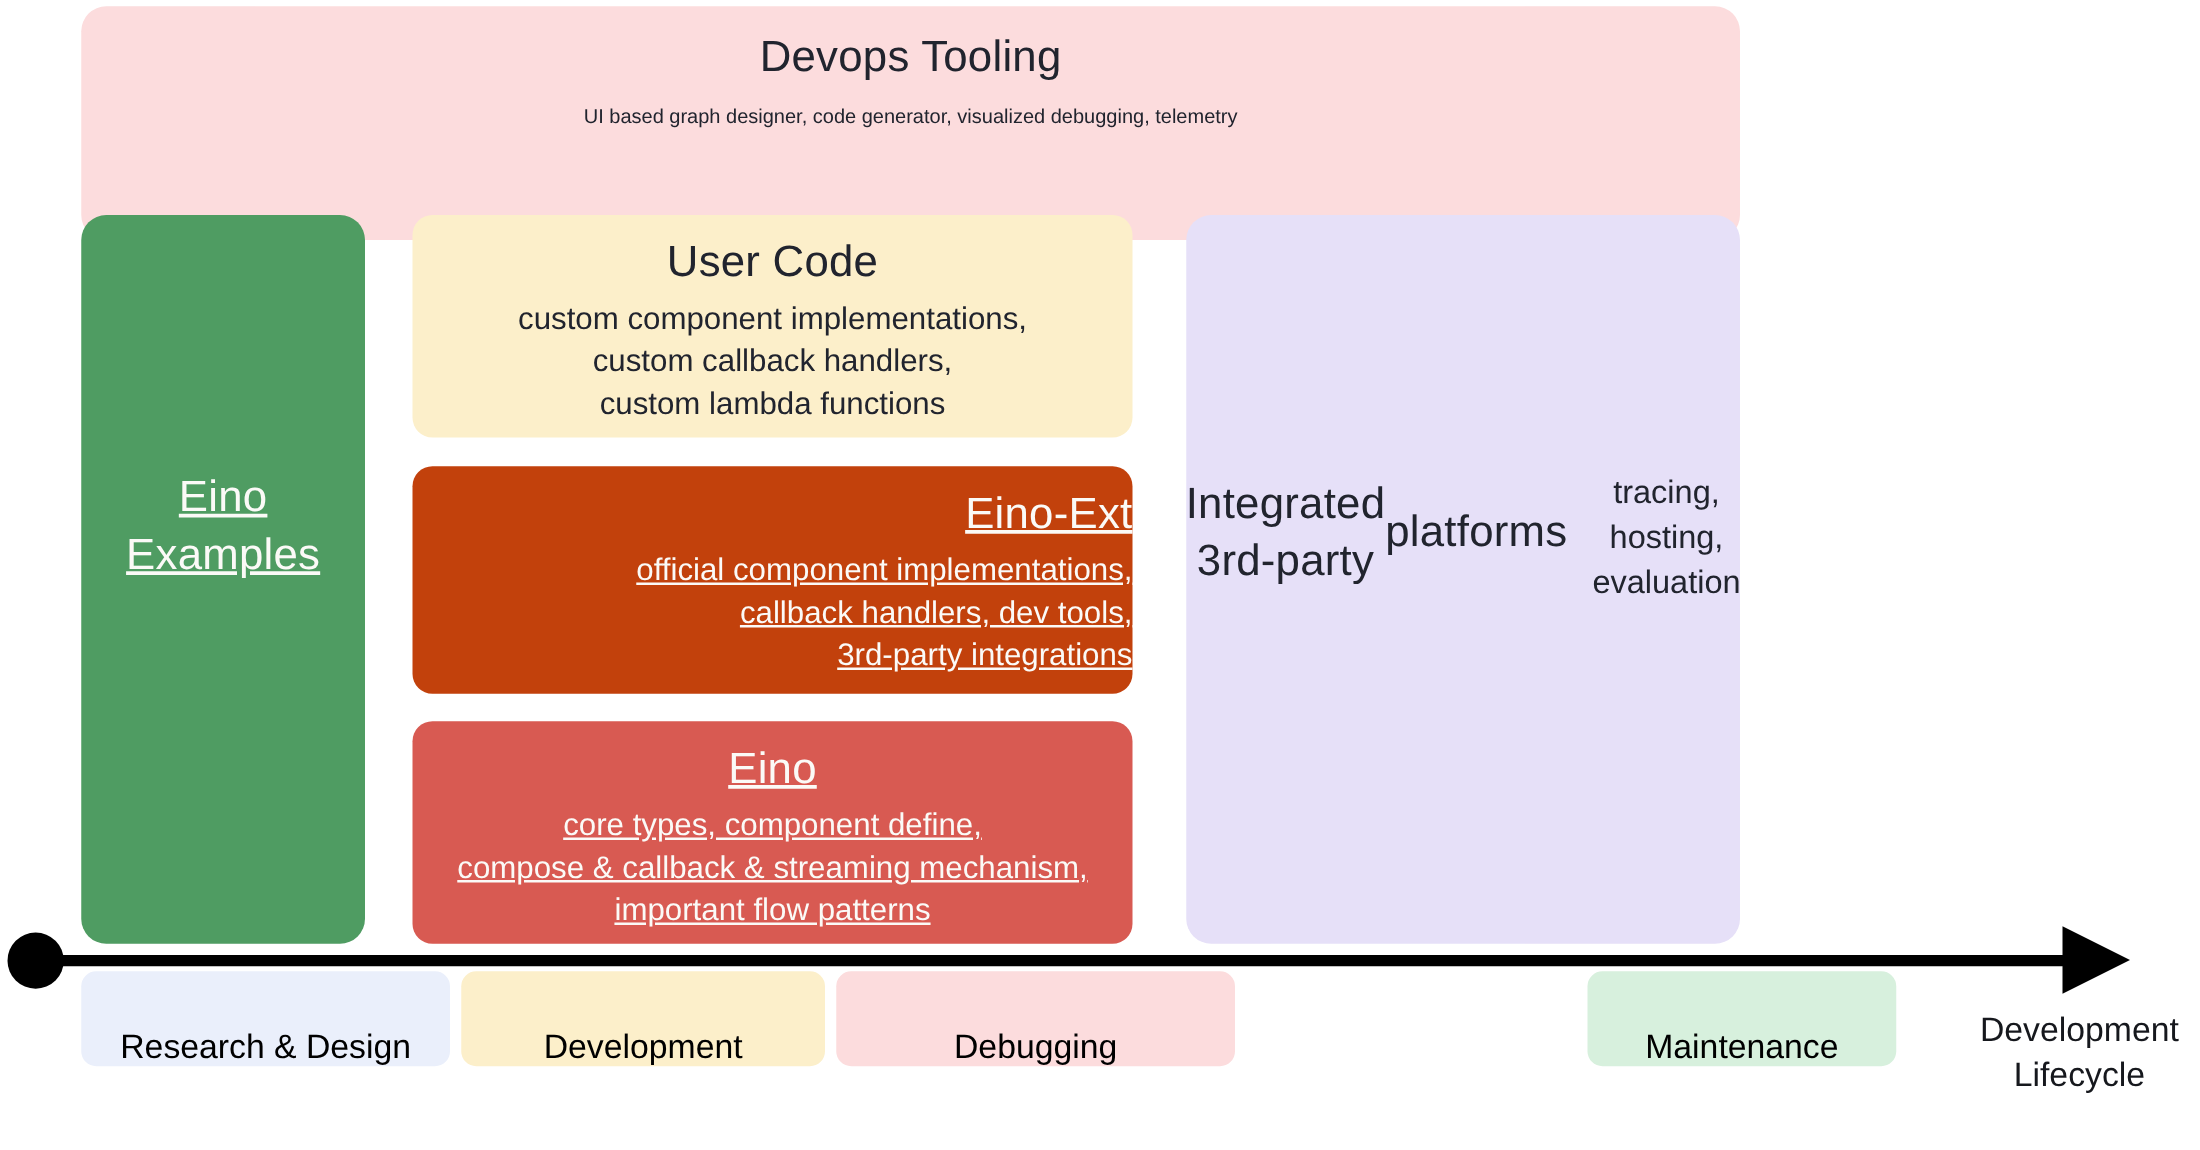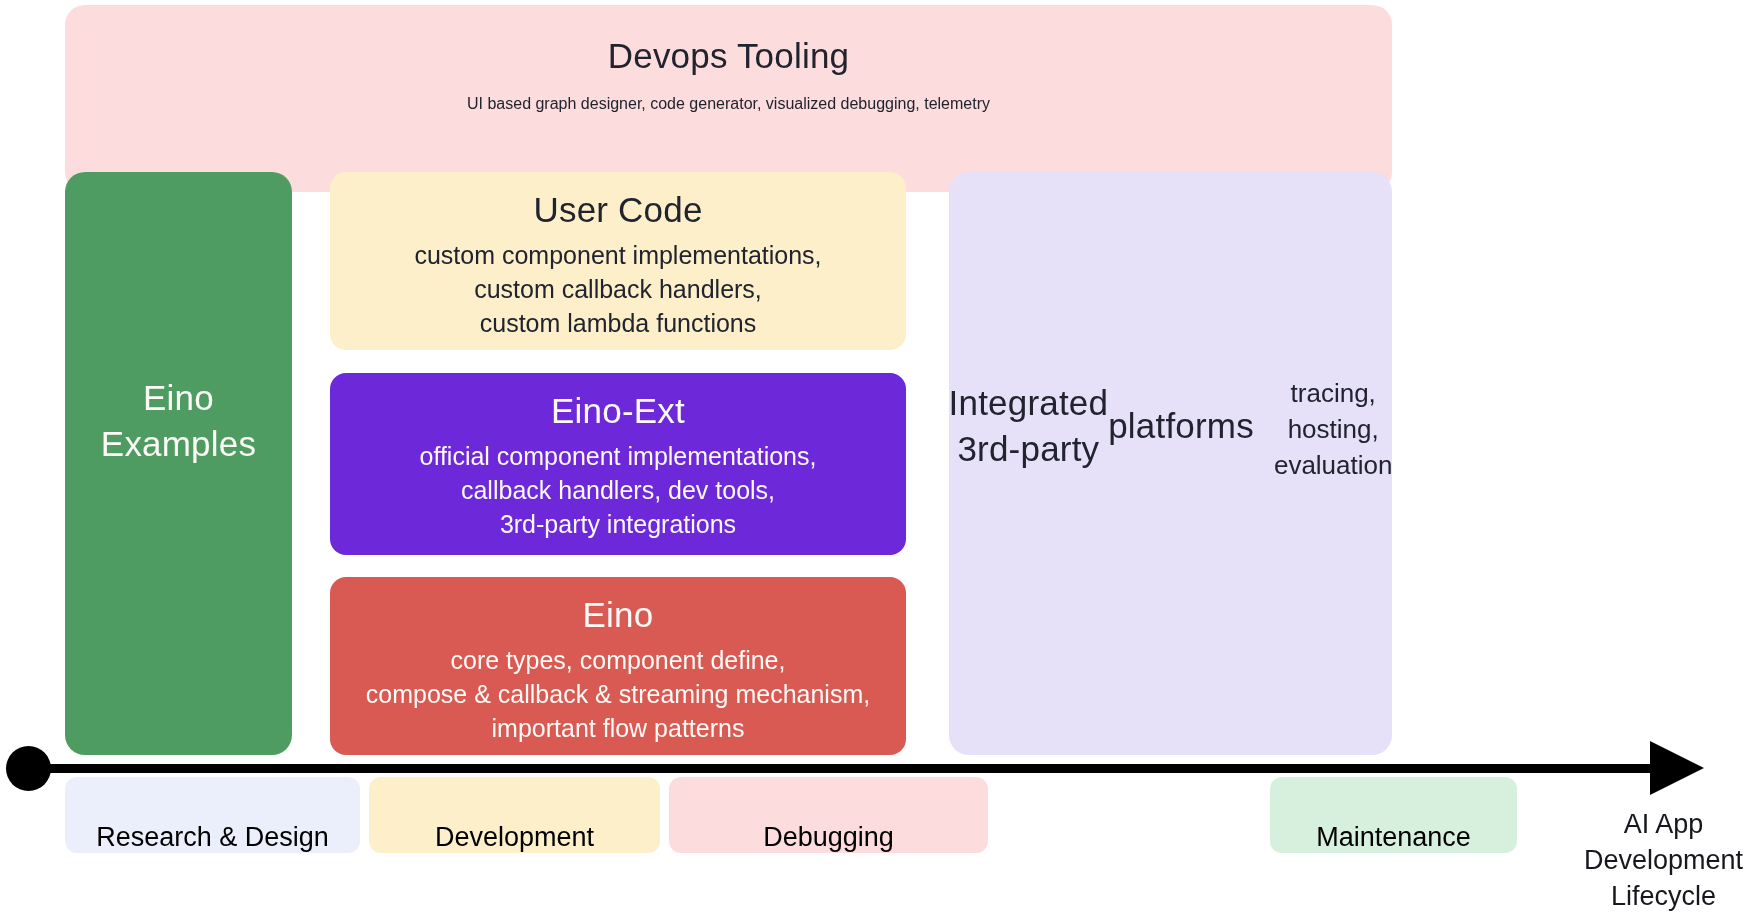--- a/index.html
+++ b/index.html
@@ -27,27 +27,27 @@
     font-weight: 400;
     line-height: 46px;
     letter-spacing: 0.2px;
   }
   .body-line {
     font-size: 25px;
     font-weight: 400;
     line-height: 34px;
   }
   .dark  { color: #21242e; }
-  .light { color: #fbfaf7; }
+  .light { color: #fbfaf7; text-decoration: underline; }
 
   
   .devops {
     left: 65px; top: 5px;
     width: 1327px; height: 187px;
-    padding-top: 28px;
+    padding-top: 18px;
   }
   .devops .sub {
     font-size: 16px;
     line-height: 32px;
     margin-top: 9px;
   }
 
   
   .eino-examples {
     left: 65px; top: 172px;
@@ -148,21 +148,21 @@
     <div class="title light">Examples</div>
   </div>
 
   <div class="box r16 mid user-code" style="background-color: rgb(252, 239, 202);">
     <div class="title dark">User Code</div>
     <div class="body-line dark">custom component implementations,</div>
     <div class="body-line dark">custom callback handlers,</div>
     <div class="body-line dark">custom lambda functions</div>
   </div>
 
-  <div class="box r16 mid eino-ext" style="background-color: #6d28d9;">
+  <div class="box r16 mid eino-ext" style="background-color: #c2410c; text-align: right;">
     <div class="title light">Eino-Ext</div>
     <div class="body-line light">official component implementations,</div>
     <div class="body-line light">callback handlers, dev tools,</div>
     <div class="body-line light">3rd-party integrations</div>
   </div>
 
   <div class="box r16 mid eino-core" style="background-color: rgb(216, 90, 82);">
     <div class="title light">Eino</div>
     <div class="body-line light">core types, component define,</div>
     <div class="body-line light">compose &amp; callback &amp; streaming mechanism,</div>
@@ -186,18 +186,17 @@
     <span>Development</span>
   </div>
   <div class="stage s3" style="background-color: rgb(252, 220, 221);">
     <span>Debugging</span>
   </div>
   <div class="stage s5" style="background-color: rgb(215, 240, 221);">
     <span>Maintenance</span>
   </div>
 
   <div class="lifecycle-label">
-    <div>AI App</div>
     <div>Development</div>
     <div>Lifecycle</div>
   </div>
 
 </div>
 
 </body></html>

